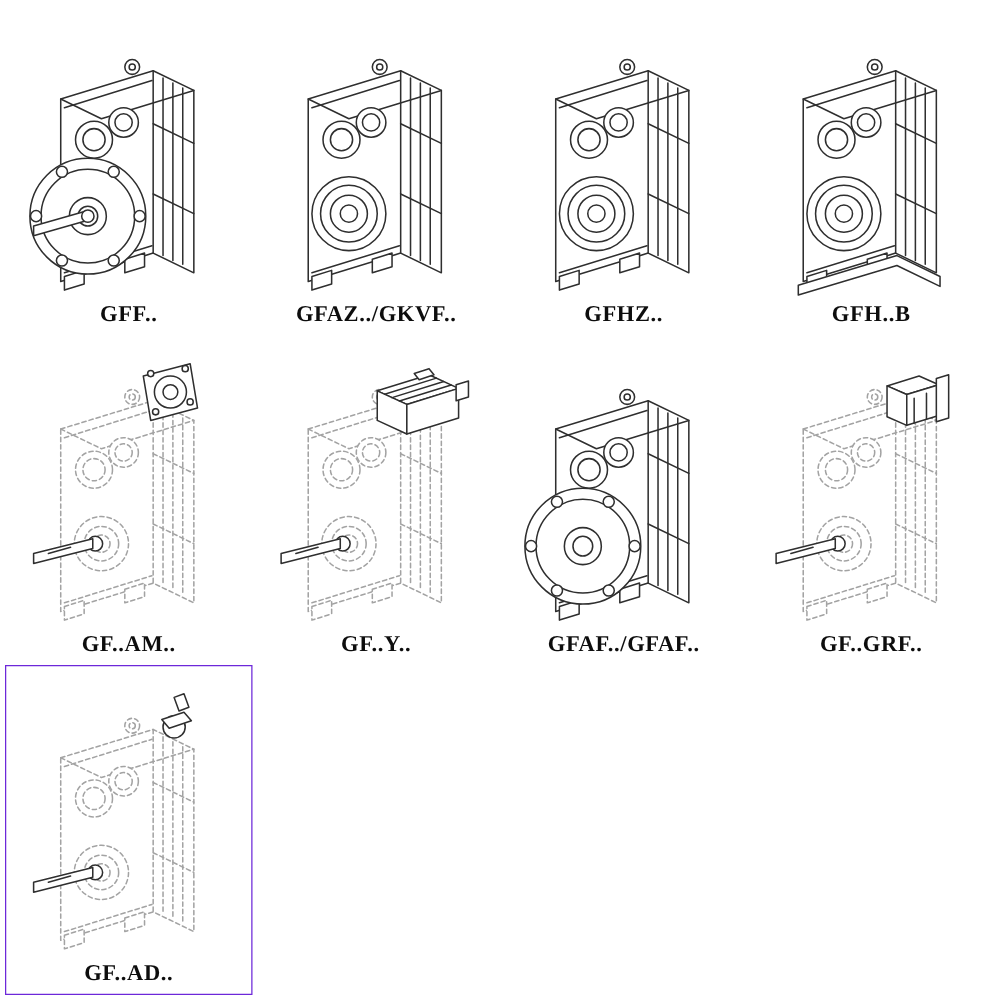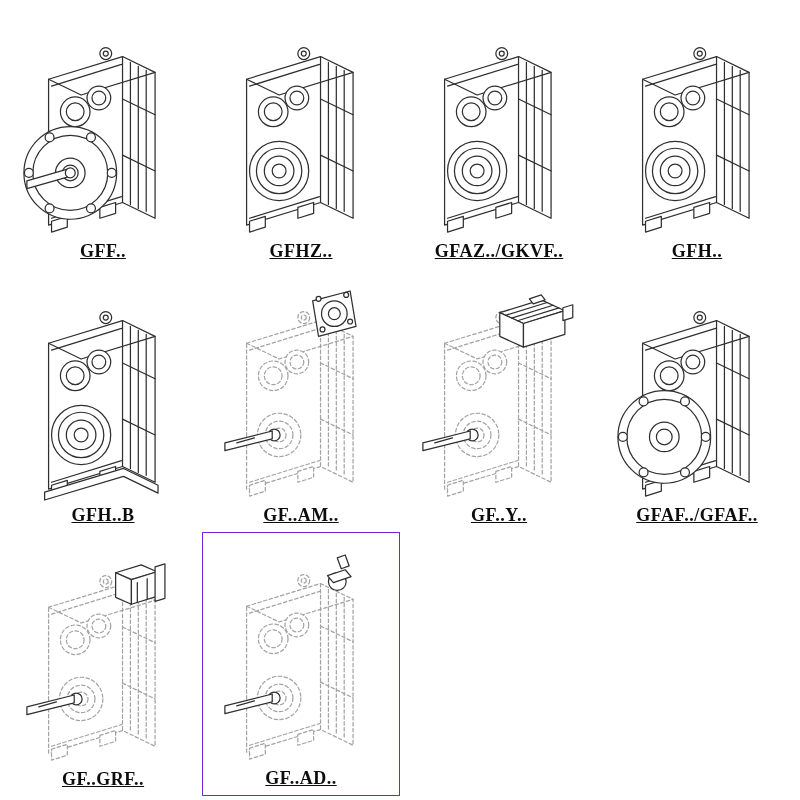--- a/index.html
+++ b/index.html
@@ -14,21 +14,21 @@
   }
   .cell.boxed{border:1px solid #6d28d9;}
   .draw{
     height:212px;width:auto;display:block;
     stroke-width:1.25;stroke-linejoin:round;stroke-linecap:round;
   }
   .ln-solid{stroke:#2f2f2f;}
   .ln-dashed{stroke:#a3a3a3;stroke-dasharray:3.5 2.5;}
   .label{
     color:#0d0d0d;font-weight:bold;font-size:18px;letter-spacing:0.5px;
-    margin-top:4px;text-align:center;white-space:nowrap;text-decoration:underline;
+    margin-top:4px;text-align:center;white-space:nowrap;
   }
 </style>
 </head>
 <body>
 
 <svg width="0" height="0" style="position:absolute" aria-hidden="true">
   <defs>
     <g id="g-body">
       <path fill="#fff" d="M30,55 L105,32 L138,48 L138,196 L105,180 L30,203 Z"></path>
       <path fill="none" d="M30,55 L63,71 L138,48"></path>
@@ -125,43 +125,34 @@
     <figcaption class="label">GFF..</figcaption>
   </figure>
 
   <figure class="cell">
     <svg class="draw" viewBox="0 0 170 215">
       <g class="ln-solid">
         <use href="#g-body"></use>
           <use href="#g-hollow"></use>
       </g>
     </svg>
+    <figcaption class="label">GFAZ../GKVF..</figcaption>
+  </figure>
+
+  <figure class="cell">
+    <svg class="draw" viewBox="0 0 170 215">
+      <g class="ln-solid">
+        <use href="#g-body"></use>
+          <use href="#g-hollow"></use>
+      </g>
+    </svg>
     <figcaption class="label">GFHZ..</figcaption>
   </figure>
 
-  <figure class="cell">
-    <svg class="draw" viewBox="0 0 170 215">
-      <g class="ln-solid">
-        <use href="#g-body"></use>
-          <use href="#g-hollow"></use>
-      </g>
-    </svg>
-    <figcaption class="label">GFAZ../GKVF..</figcaption>
-  </figure>
-
-
-  <figure class="cell">
-    <svg class="draw" viewBox="0 0 170 215">
-      <g class="ln-solid">
-        <use href="#g-body"></use>
-          <use href="#g-hollow"></use>
-      </g>
-    </svg>
-    <figcaption class="label">GFH..</figcaption>
-  </figure>
+
 
   <figure class="cell">
     <svg class="draw" viewBox="0 0 170 215">
       <g class="ln-solid">
         <use href="#g-body"></use>
           <use href="#g-hollow"></use>
           <use href="#g-base"></use>
       </g>
     </svg>
     <figcaption class="label">GFH..B</figcaption>

